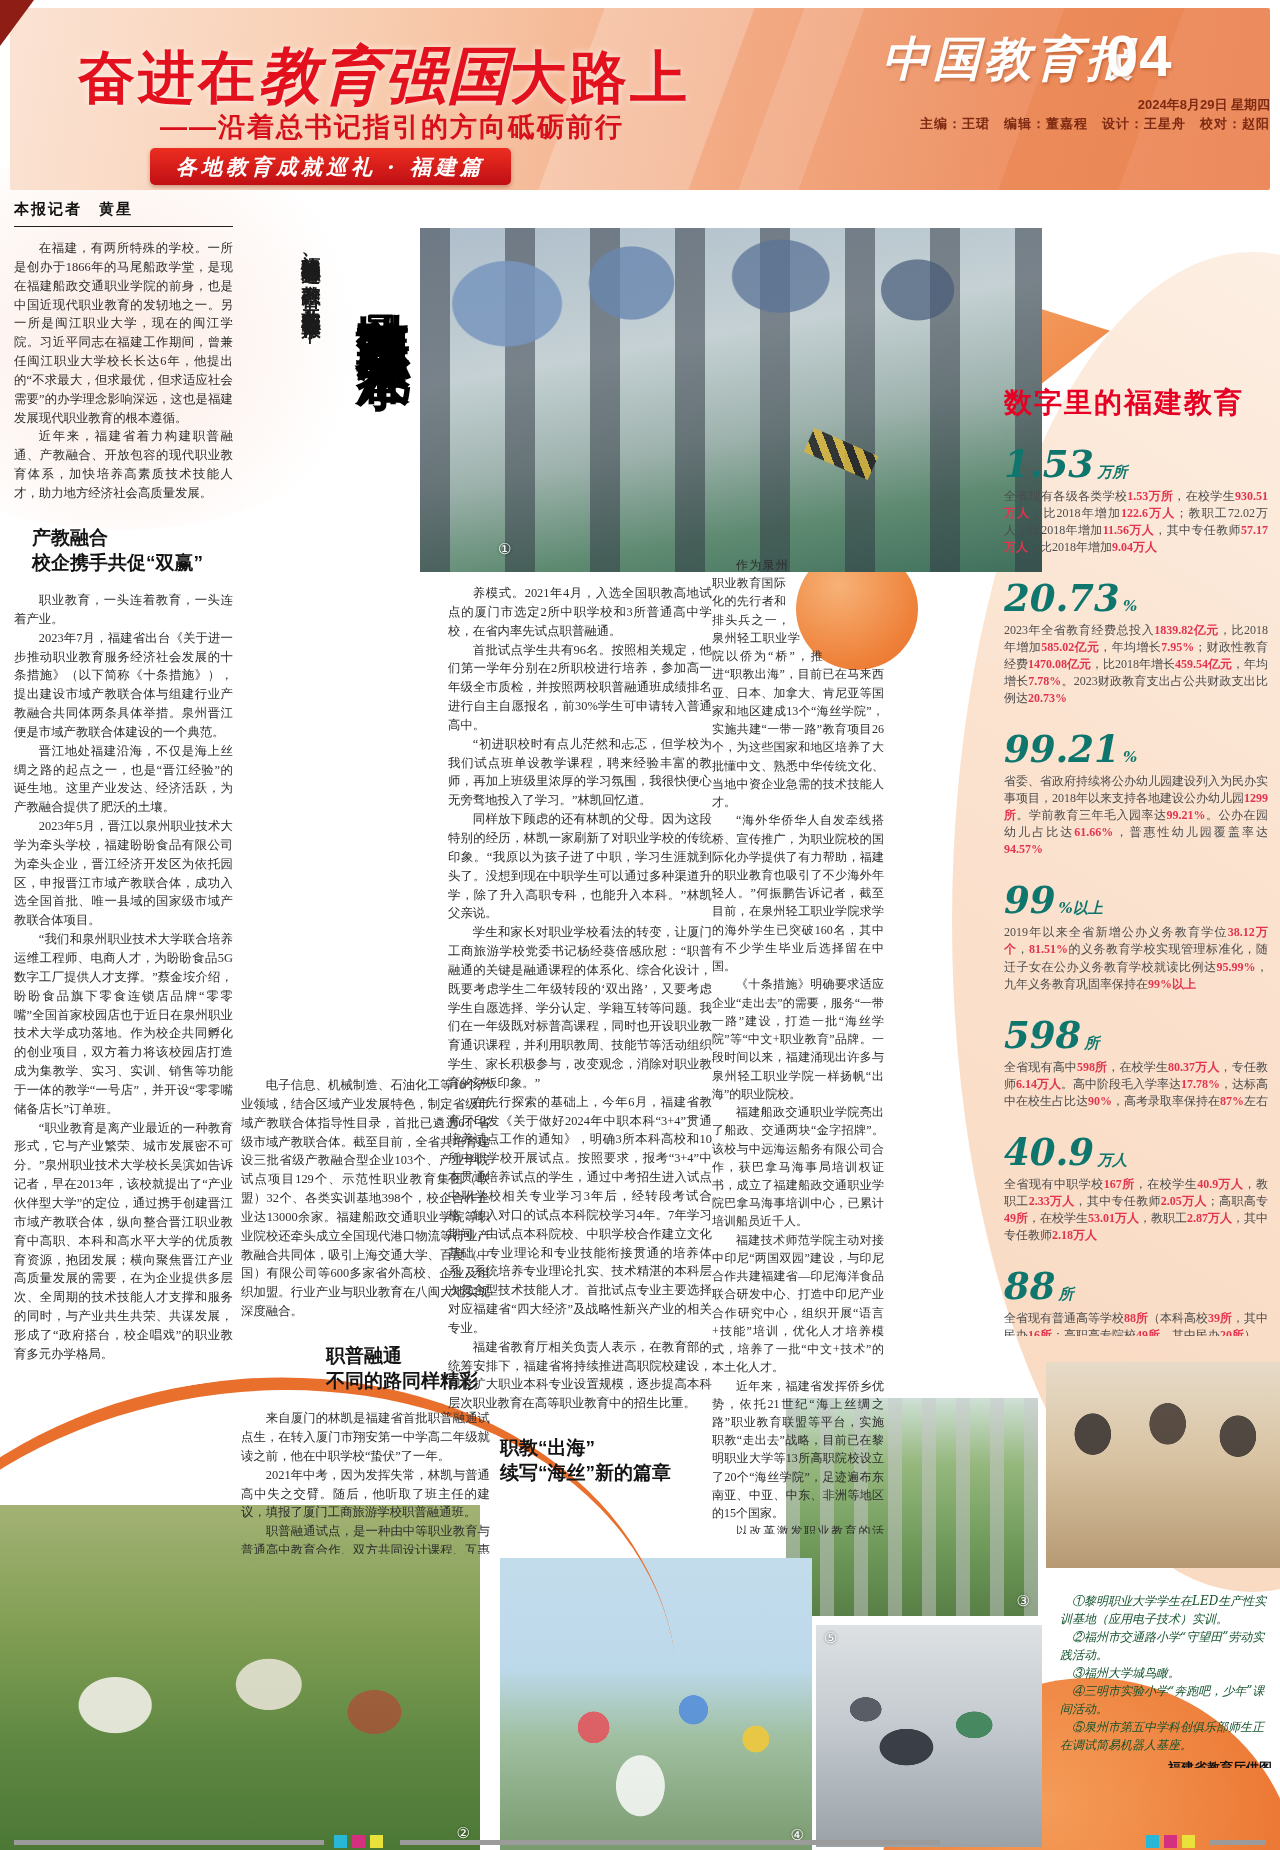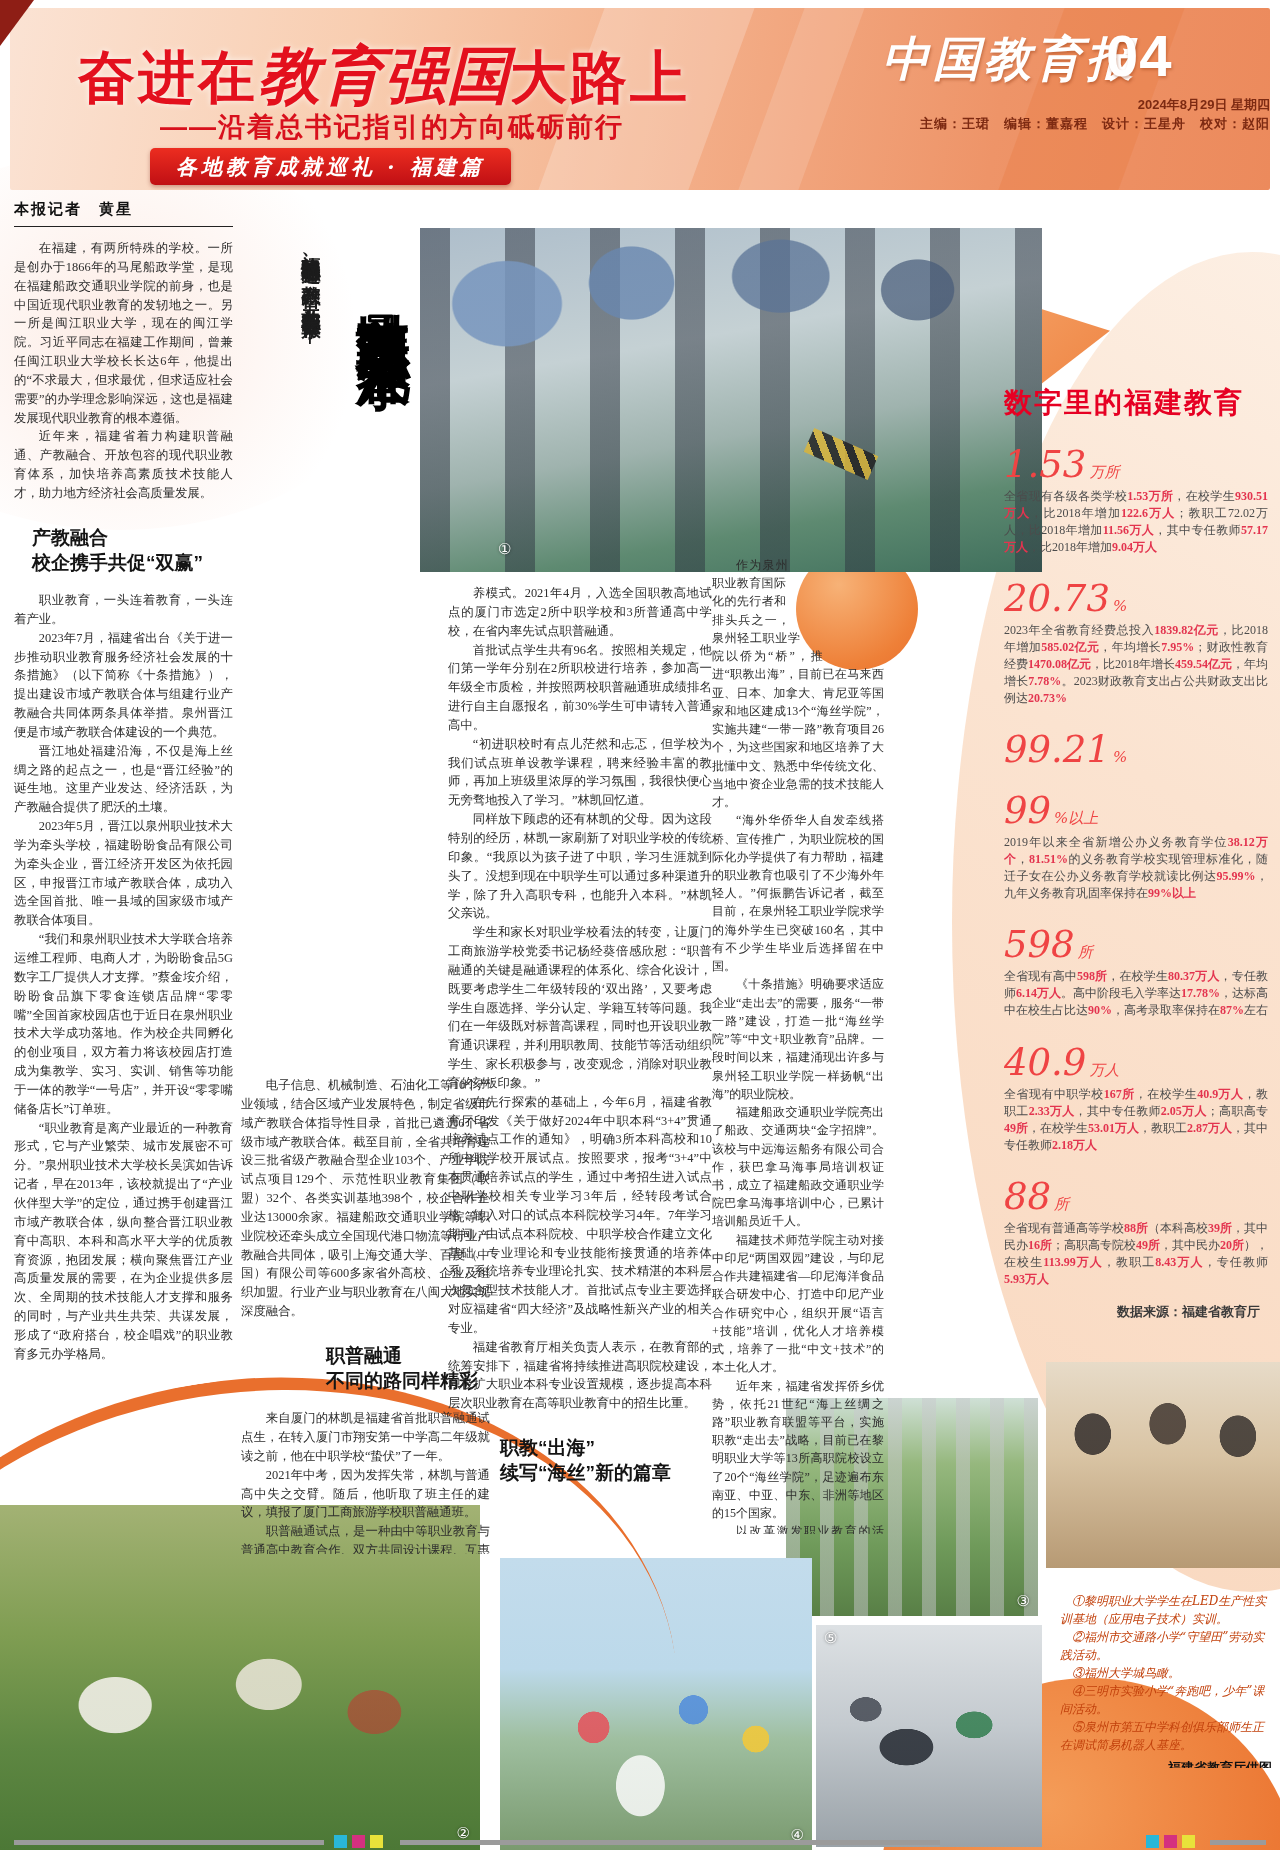--- a/index.html
+++ b/index.html
@@ -123,30 +123,30 @@
       radial-gradient(44px 30px at 40% 55%,rgba(35,40,48,.85) 0 60%,rgba(35,40,48,0) 62%),
       radial-gradient(30px 22px at 70% 45%,rgba(40,120,70,.8) 0 60%,rgba(40,120,70,0) 62%),
       radial-gradient(26px 20px at 22% 38%,rgba(60,65,75,.8) 0 60%,rgba(60,65,75,0) 62%),
       linear-gradient(180deg,#dde1e4 0%,#c4cacf 45%,#9aa2a8 100%);}
 
   
   #stats{left:1004px;top:384px;width:264px;height:952px;z-index:2;}
   .stats-title{font-family:"Liberation Sans",sans-serif;font-weight:900;font-size:28px;
     color:#e60023;letter-spacing:2px;margin:0 0 14px 0;white-space:nowrap;}
   .stat{margin-bottom:15px;}
-  .stat-num{font-family:"DejaVu Serif",serif;font-style:italic;font-weight:400;color:#ef4444;line-height:1;margin-top:24px;}
+  .stat-num{font-family:"DejaVu Serif",serif;font-style:italic;font-weight:700;color:#0f766e;line-height:1;margin-top:24px;}
   .stat-num .n{font-size:37px;}
   .stat-num .u{font-size:15px;margin-left:3px;}
   .stat-text{margin:5px 0 0 0;font-size:12px;line-height:1.42;text-align:justify;color:#4c4c4c;}
   .stat-text .hl{color:#e3344f;font-weight:700;}
   .stat-src{font-size:13px;font-weight:700;color:#3a3a3a;text-align:right;padding-right:8px;margin-top:10px;}
 
   
   #captions{left:1060px;top:1592px;width:212px;height:176px;z-index:3;}
-  .cap{margin:0;font-size:12px;line-height:1.5;text-indent:1em;color:#c2410c;
+  .cap{margin:0;font-size:12px;line-height:1.5;text-indent:1em;color:#14532d;
     font-family:"DejaVu Serif",serif;font-style:italic;}
   .cap-credit{margin:5px 0 0 0;font-size:13px;font-weight:700;color:#111;text-align:right;
     font-family:"Liberation Sans",sans-serif;}
 
   
   .pmark-bar{position:absolute;height:5px;background:#9b9b9b;bottom:5px;z-index:4;}
   .pmark-sq{position:absolute;width:13px;height:13px;bottom:2px;z-index:4;}
 </style>
 </head>
 <body>
@@ -277,20 +277,21 @@
         <div class="stat" data-interactable="false">
           <div class="stat-num" data-interactable="false"><span class="n">1.53</span><span class="u">万所</span></div>
           <p class="stat-text" data-interactable="false">全省现有各级各类学校<span class="hl">1.53万所</span>，在校学生<span class="hl">930.51万人</span>，比2018年增加<span class="hl">122.6万人</span>；教职工72.02万人，比2018年增加<span class="hl">11.56万人</span>，其中专任教师<span class="hl">57.17万人</span>，比2018年增加<span class="hl">9.04万人</span></p>
         </div>
         <div class="stat" data-interactable="false">
           <div class="stat-num" data-interactable="false"><span class="n">20.73</span><span class="u">%</span></div>
           <p class="stat-text" data-interactable="false">2023年全省教育经费总投入<span class="hl">1839.82亿元</span>，比2018年增加<span class="hl">585.02亿元</span>，年均增长<span class="hl">7.95%</span>；财政性教育经费<span class="hl">1470.08亿元</span>，比2018年增长<span class="hl">459.54亿元</span>，年均增长<span class="hl">7.78%</span>。2023财政教育支出占公共财政支出比例达<span class="hl">20.73%</span></p>
         </div>
         <div class="stat" data-interactable="false">
           <div class="stat-num" data-interactable="false"><span class="n">99.21</span><span class="u">%</span></div>
+          <p class="stat-text" data-interactable="false">省委、省政府持续将公办幼儿园建设列入为民办实事项目，2018年以来支持各地建设公办幼儿园<span class="hl">1299所</span>。学前教育三年毛入园率达<span class="hl">99.21%</span>。公办在园幼儿占比达<span class="hl">61.66%</span>，普惠性幼儿园覆盖率达<span class="hl">94.57%</span></p>
         </div>
         <div class="stat" data-interactable="false">
           <div class="stat-num" data-interactable="false"><span class="n">99</span><span class="u">%以上</span></div>
           <p class="stat-text" data-interactable="false">2019年以来全省新增公办义务教育学位<span class="hl">38.12万个</span>，<span class="hl">81.51%</span>的义务教育学校实现管理标准化，随迁子女在公办义务教育学校就读比例达<span class="hl">95.99%</span>，九年义务教育巩固率保持在<span class="hl">99%以上</span></p>
         </div>
         <div class="stat" data-interactable="false">
           <div class="stat-num" data-interactable="false"><span class="n">598</span><span class="u">所</span></div>
           <p class="stat-text" data-interactable="false">全省现有高中<span class="hl">598所</span>，在校学生<span class="hl">80.37万人</span>，专任教师<span class="hl">6.14万人</span>。高中阶段毛入学率达<span class="hl">17.78%</span>，达标高中在校生占比达<span class="hl">90%</span>，高考录取率保持在<span class="hl">87%</span>左右</p>
         </div>
         <div class="stat" data-interactable="false">

